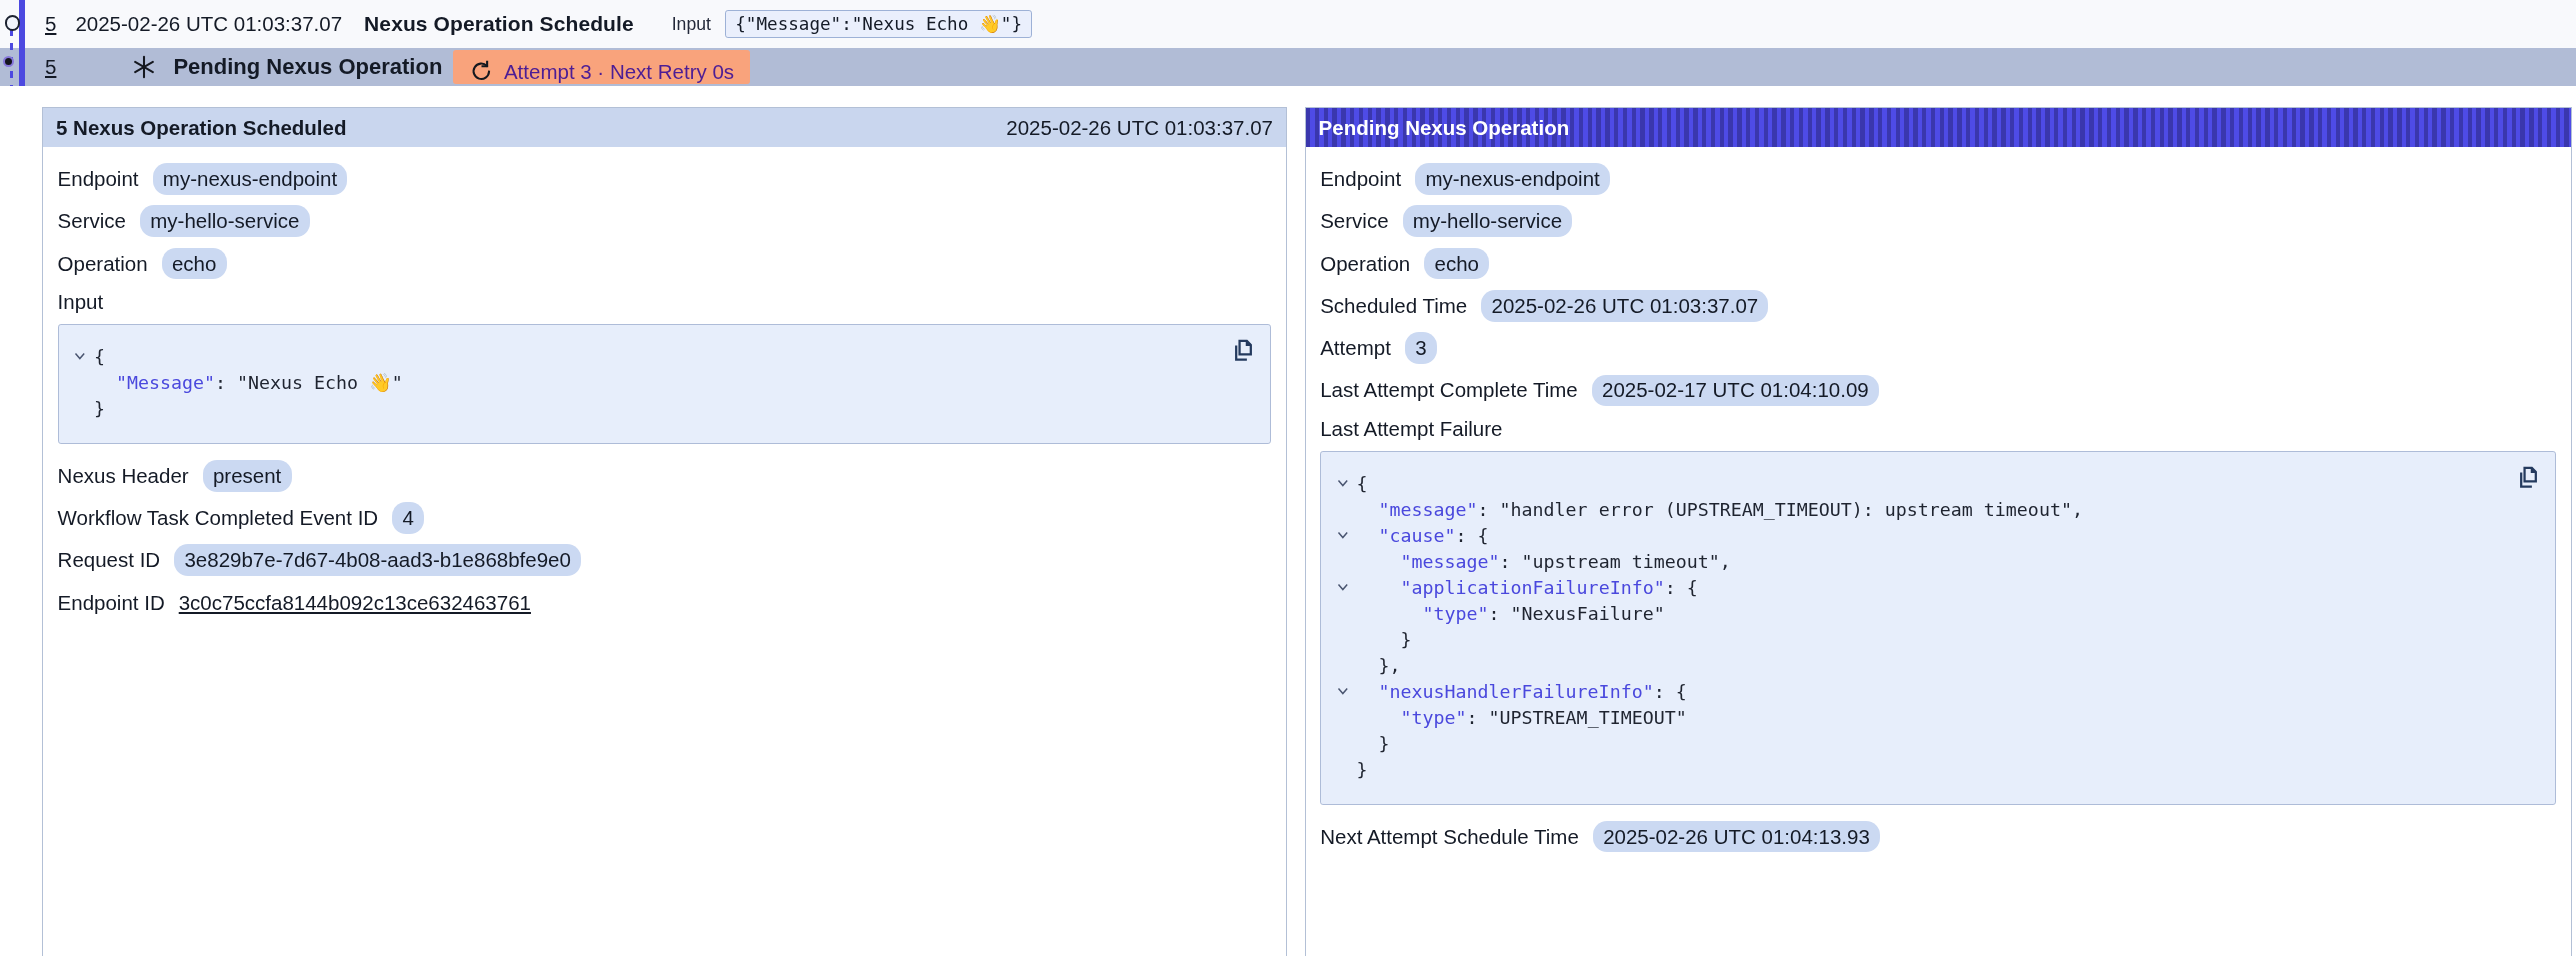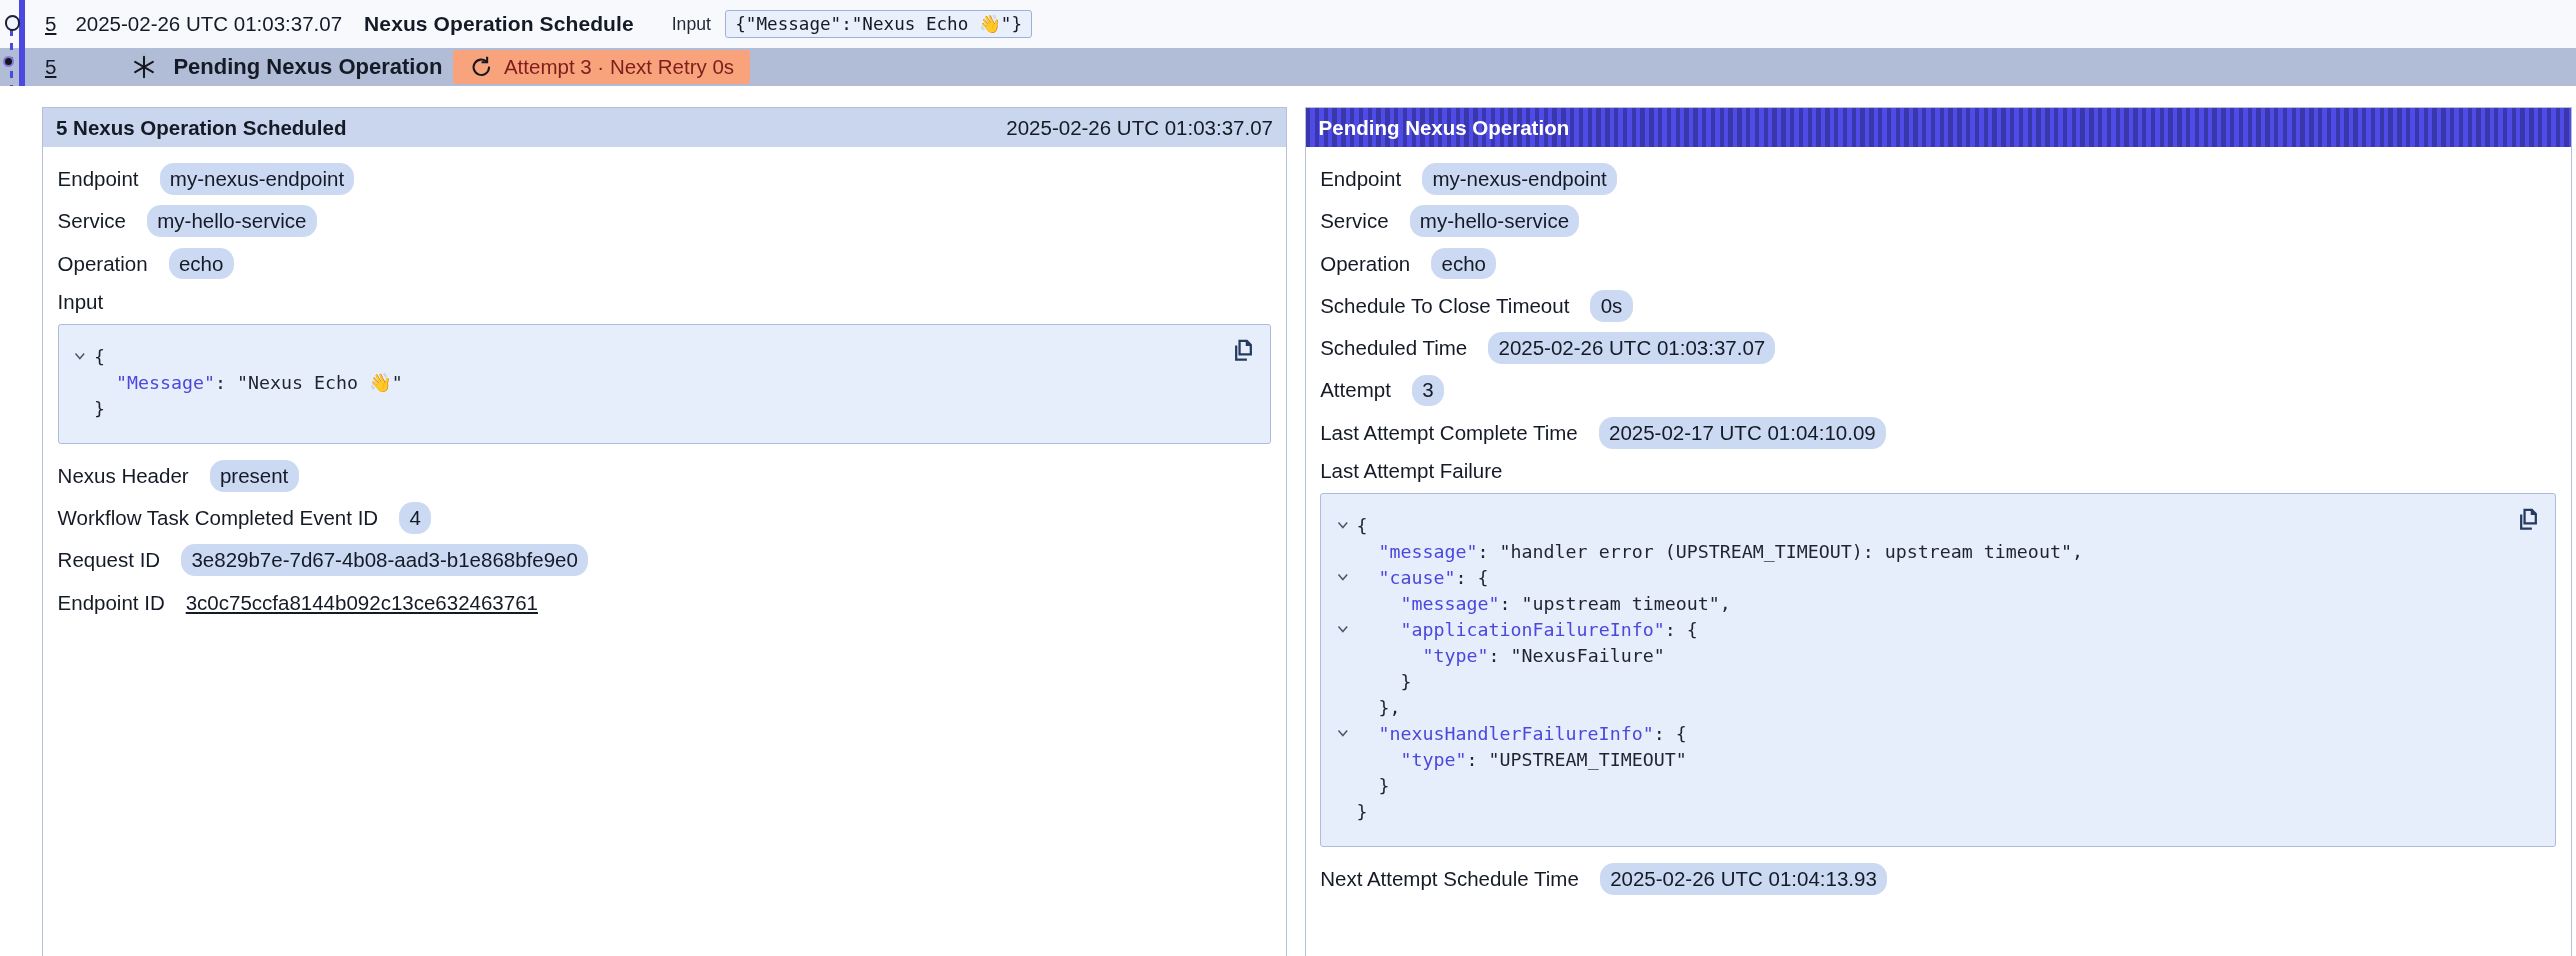--- a/index.html
+++ b/index.html
@@ -22,37 +22,37 @@
   .event-id { font-size:20.5px; color:#141a26; text-decoration:underline; cursor:pointer; }
   .row1 .ts { margin-left:19px; font-size:20.5px; }
   .row1 .title { margin-left:22px; font-size:21px; font-weight:700; letter-spacing:0.1px; }
   .row1 .input-label { margin-left:38px; font-size:17.6px; color:#23293a; }
   .input-chip { margin-left:14.6px; font-family:"DejaVu Sans Mono","Liberation Mono",monospace;
                 font-size:17.6px; background:#eaeffc; border:1.5px solid #9db1d6; border-radius:2.9px;
                 padding:2.9px 8.8px; white-space:pre; }
   .pending-icon { margin-left:75px; width:26px; height:26px; flex:0 0 26px; }
   .row2 .title { margin-left:16px; font-size:22px; font-weight:700; }
   .retry-chip { margin-left:10.3px; background:#f9a37c; border-radius:2.9px; height:34px;
-                display:flex; align-items:center; gap:10.3px; padding:0 16px; font-size:20.5px; color:#7f1d1d; }
+                display:flex; align-items:flex-end; gap:10.3px; padding:0 16px; font-size:20.5px; color:#4c1d95; }
   .retry-chip svg { width:25px; height:25px; }
 
   
   .panels { display:flex; gap:17.6px; margin:21px 5.1px 0 42px; }
   .panel { border:1.5px solid #b3c0d6; background:#ffffff; min-height:893px; }
   .panel.left  { width:1245px; flex:0 0 1245px; }
   .panel.right { width:1267px; flex:0 0 1267px; }
   .panel-header { height:39px; display:flex; align-items:center; justify-content:space-between;
                   padding:0 13px; font-size:20.5px; font-weight:600; }
   .panel.left .panel-header { background:#c9d6ee;gap:36px; }
   .panel.right .panel-header { background:repeating-linear-gradient(90deg,#3a37ad 0 4.4px,#4e4be6 4.4px 8.8px);
                                color:#ffffff; }
   .panel-header .hts { font-weight:400; }
   .panel-body { padding:16px 14.6px 22px 14.6px; }
 
-  .field { display:flex; align-items:center; gap:21px; min-height:32px; margin-bottom:10.3px; font-size:20.5px; }
+  .field { display:flex; align-items:center; gap:14px; min-height:32px; margin-bottom:10.3px; font-size:20.5px; }
   .chip { background:#cbd9f2; border-radius:14px; padding:2.9px 10.3px; font-size:20.5px; line-height:26px; }
   .idlink { text-decoration:underline; cursor:pointer; padding:2.9px 0; }
   .section-label { font-size:20.5px; margin:7.3px 0 10.3px 0; }
 
   .codeblock { position:relative; background:#e7eefb; border:1.5px solid #aebcd8; border-radius:2.9px;
                padding:19px 51px 20.5px 7.3px; margin:0 0 16px 0; }
   .code-line { display:flex; font-family:"DejaVu Sans Mono","Liberation Mono",monospace;
                font-size:18.3px; line-height:26px; color:#1f2430; }
   .code-gutter { flex:0 0 28px; display:flex; justify-content:center; align-items:flex-start; padding-top:8px; }
   .code-gutter svg { width:11.7px; height:8px; }
@@ -182,24 +182,20 @@
       </div>
       <div class="field">
         <span>Service</span>
         <span class="chip">my-hello-service</span>
       </div>
       <div class="field">
         <span>Operation</span>
         <span class="chip">echo</span>
       </div>
       <div class="field">
-        <span>Schedule To Close Timeout</span>
-        <span class="chip">0s</span>
-      </div>
-      <div class="field">
         <span>Scheduled Time</span>
         <span class="chip">2025-02-26 UTC 01:03:37.07</span>
       </div>
       <div class="field">
         <span>Attempt</span>
         <span class="chip">3</span>
       </div>
       <div class="field">
         <span>Last Attempt Complete Time</span>
         <span class="chip">2025-02-17 UTC 01:04:10.09</span>

